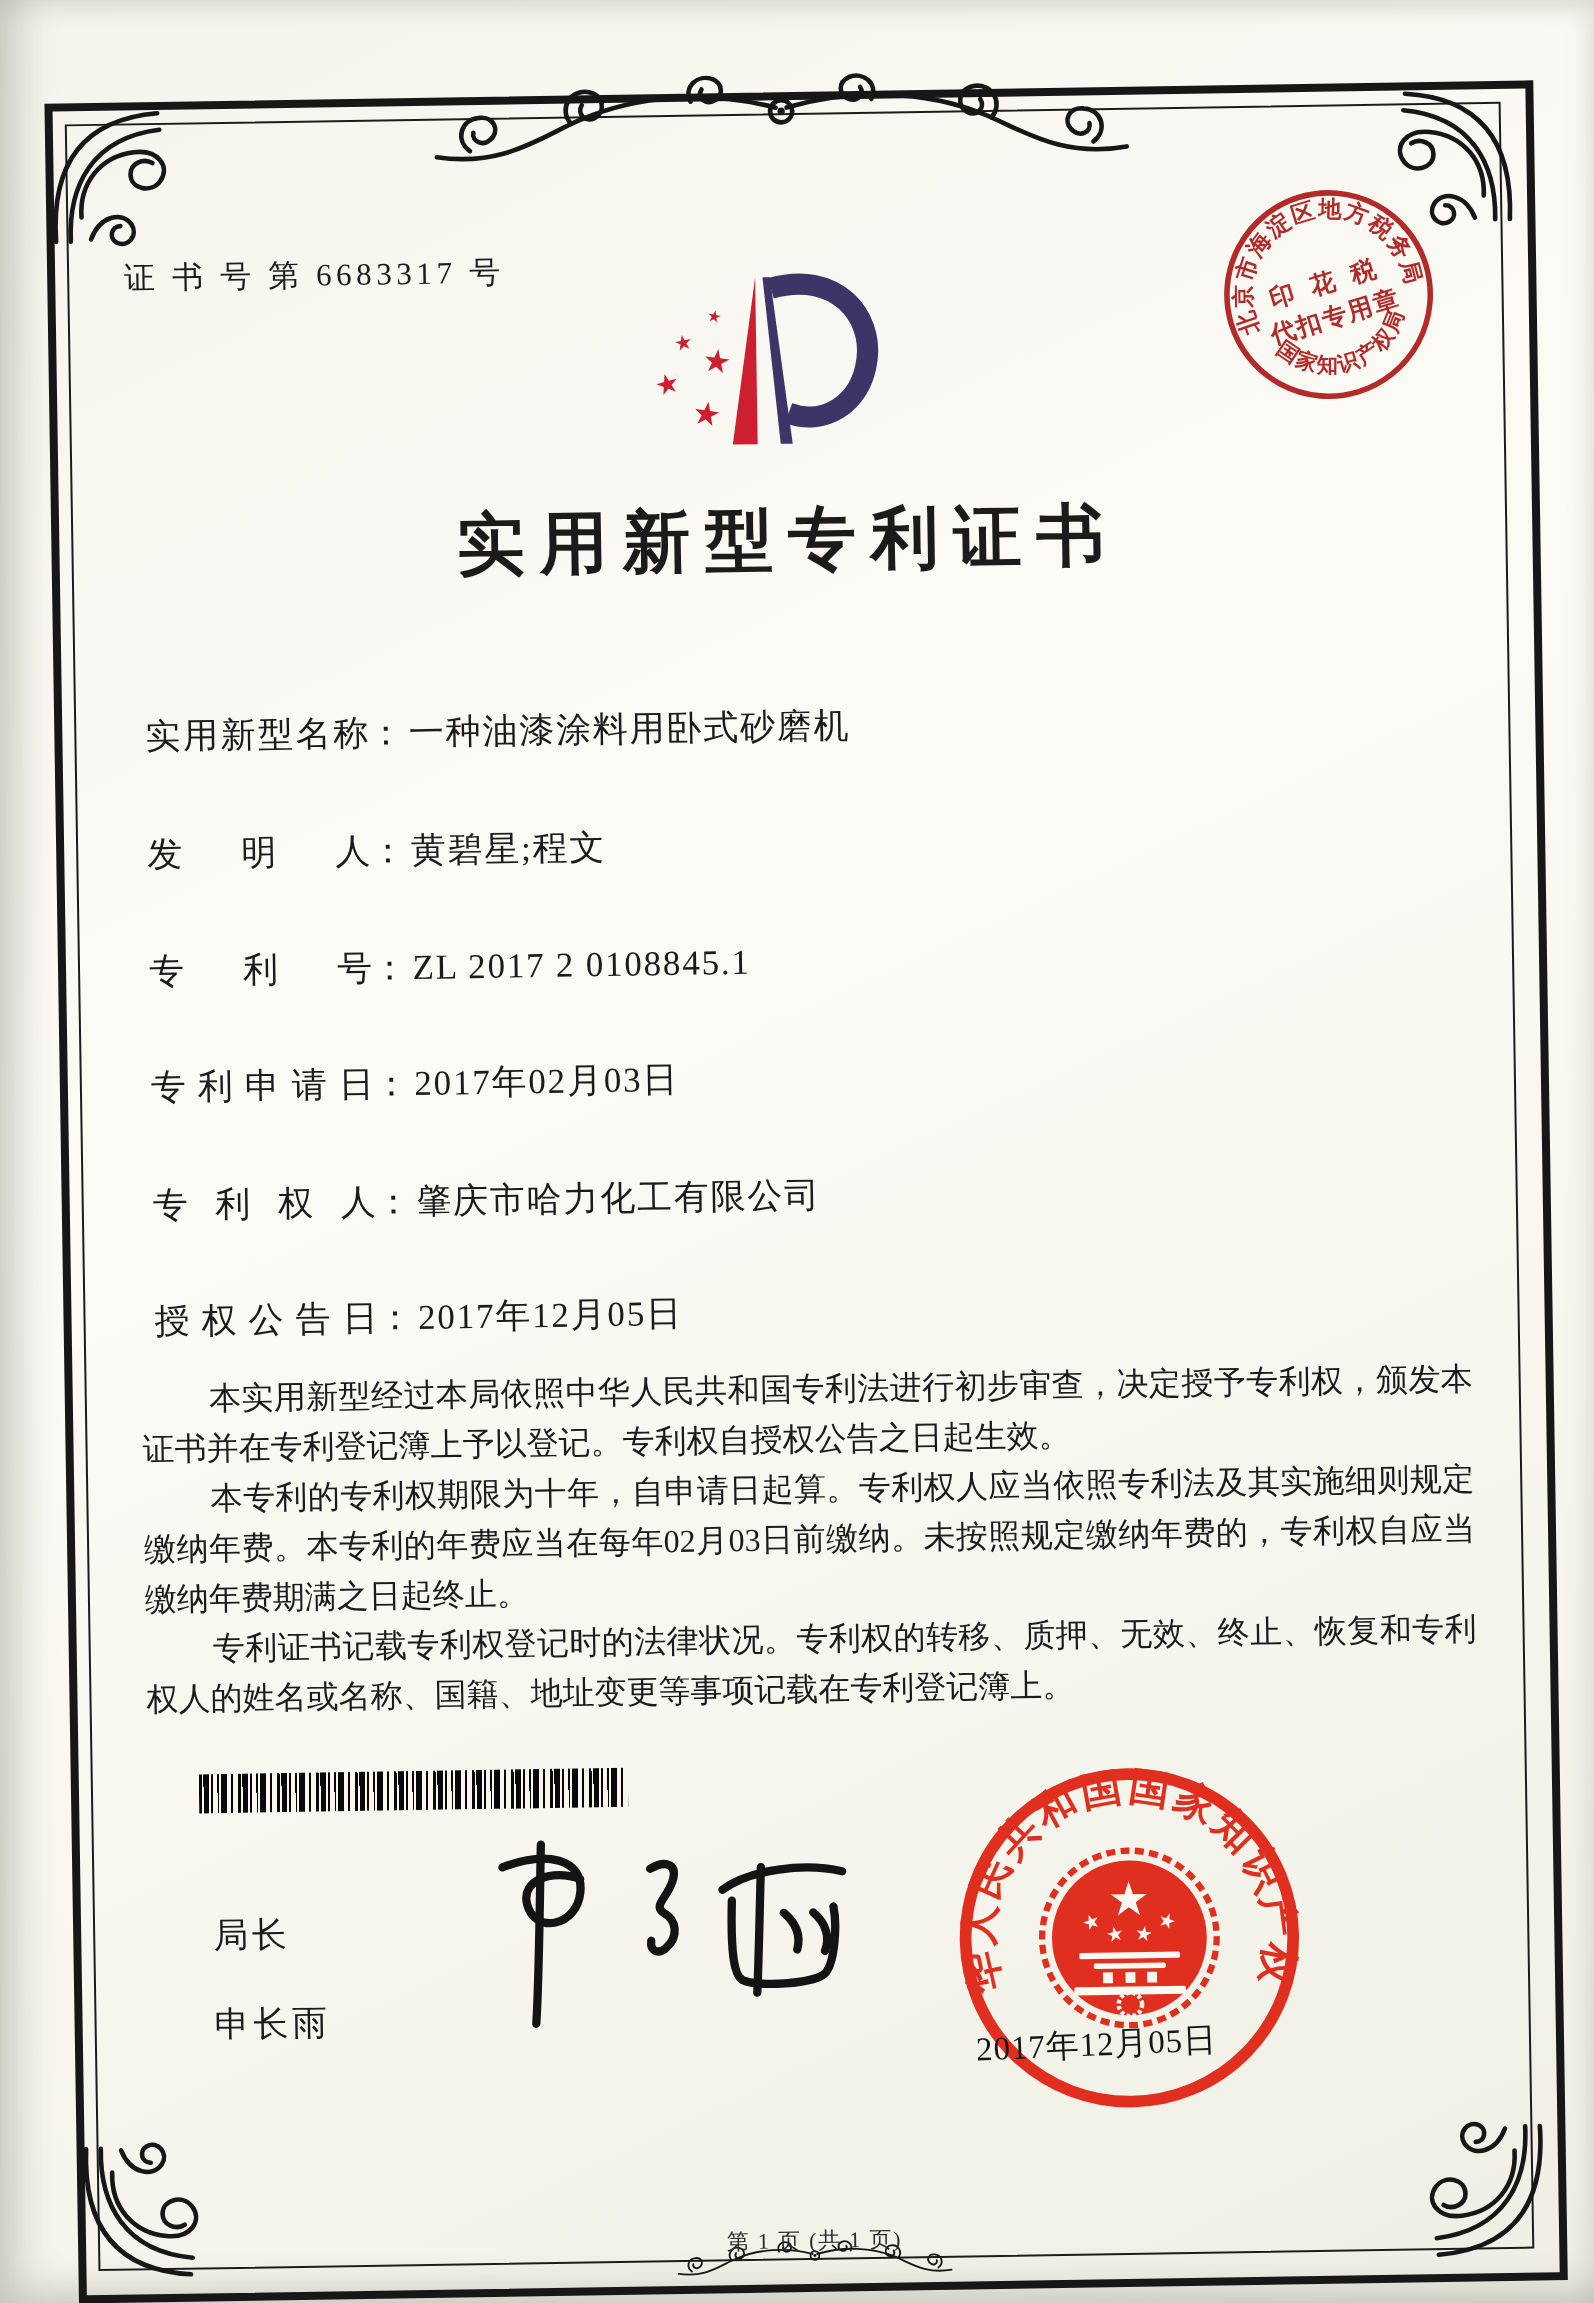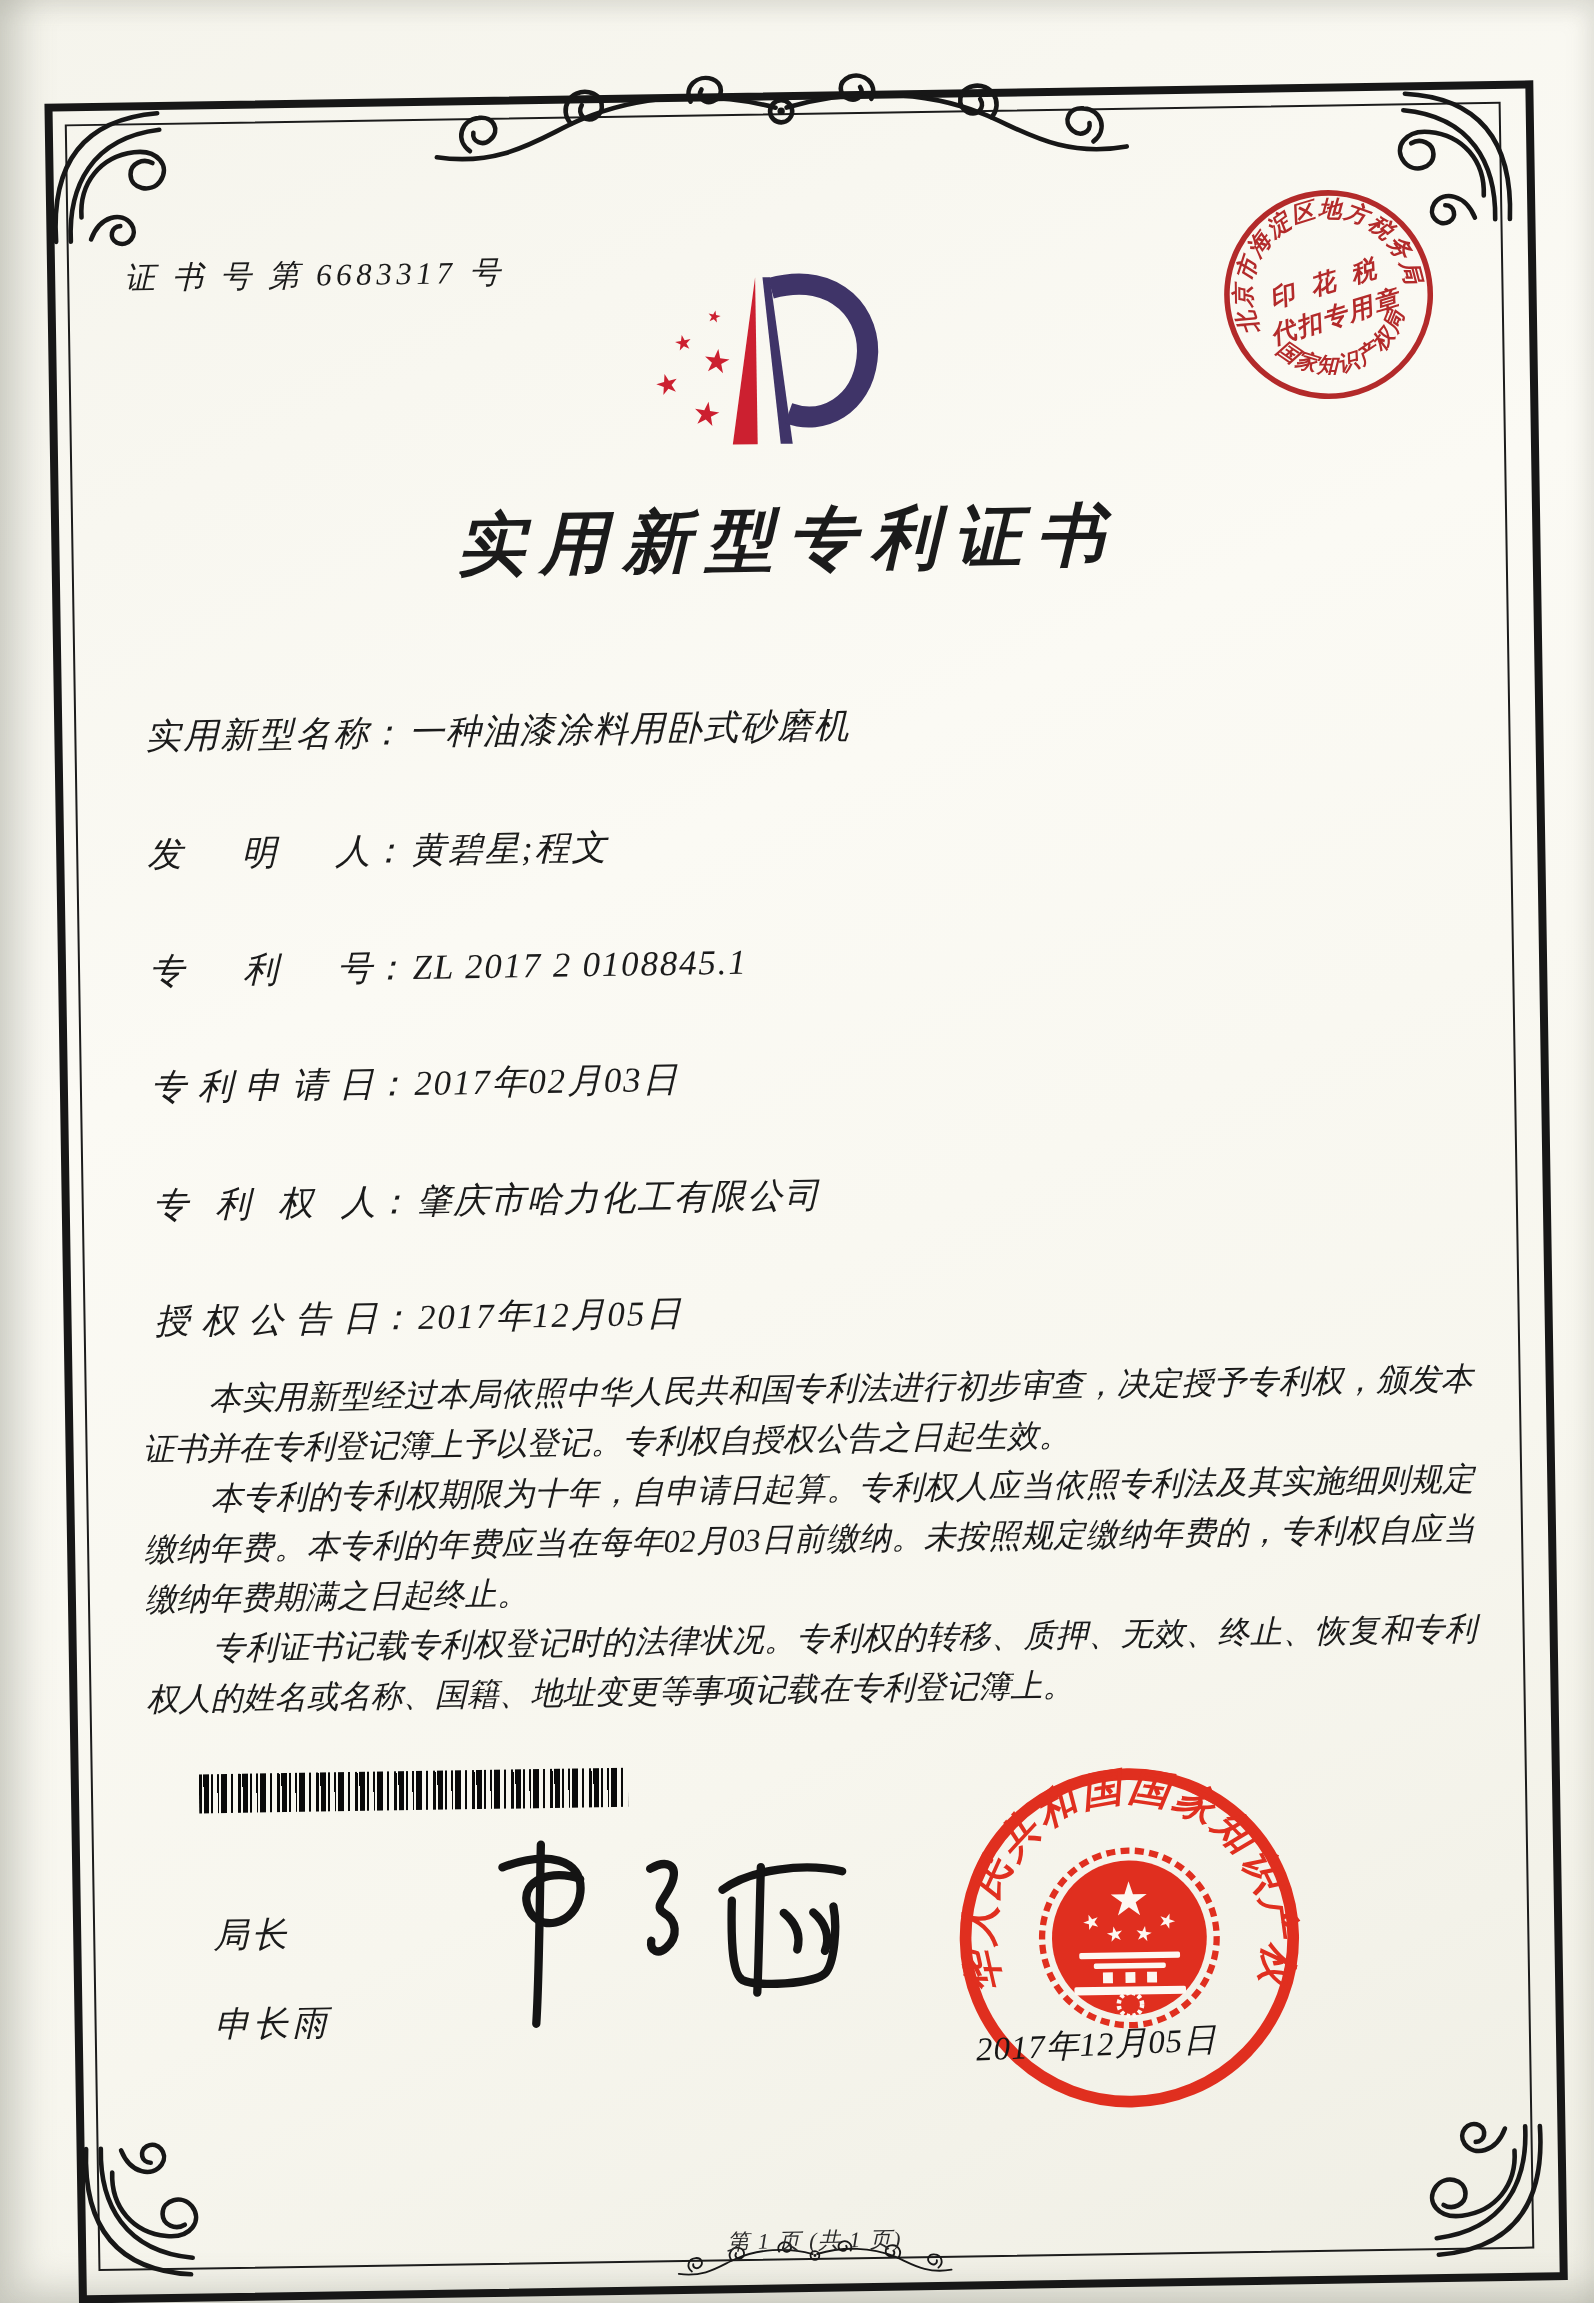--- a/index.html
+++ b/index.html
@@ -6,21 +6,20 @@
   body{
     width:1595px;height:2304px;position:relative;overflow:hidden;
     background:#e8e6df;
     font-family:"Liberation Serif","DejaVu Serif",serif;
     color:#1b1b1b;
   }
   .photo{
     position:absolute;inset:0;
     background:linear-gradient(155deg,#f5f4ec 0%,#fbfaf4 38%,#f7f6ee 70%,#efeee4 100%);
     box-shadow:inset 20px -14.8px 35px rgba(110,112,100,.30), inset -7.4px 9.2px 22px rgba(140,140,128,.18);
-    font-style:italic;
   }
   .tilt{position:absolute;inset:0;transform:rotate(-0.9deg);transform-origin:50% 50%;}
   .abs{position:absolute;}
   
   .frame-outer{left:61px;top:92px;width:1473px;height:2184px;border:8.3px solid #171717;}
   .frame-inner{left:81px;top:113px;width:1432px;height:2143px;border:2.3px solid #1c1c1c;}
   
   .cert-no{left:138px;top:247px;font-size:31px;letter-spacing:4.6px;font-weight:500;}
   
   .title{left:0;top:495px;width:100%;text-align:center;font-size:68px;font-weight:bold;letter-spacing:14.8px;}

